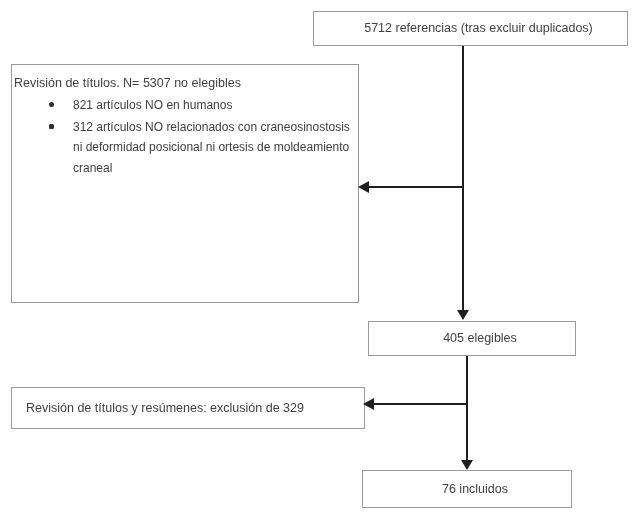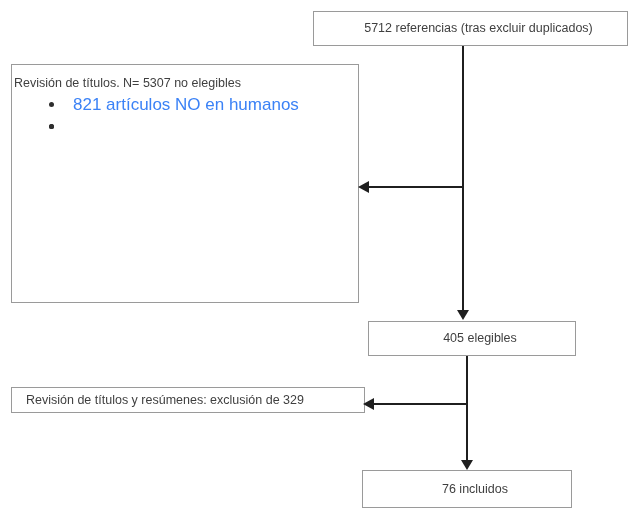--- a/index.html
+++ b/index.html
@@ -72,23 +72,23 @@
     top: 30px;
     width: 348px;
     margin: 0;
     padding: 0;
     list-style: none;
   }
   #box-title-review .bullet-list li {
     position: relative;
     margin: 0 0 1px 0;
     padding: 0 8px 0 61px;
-    font-size: 17px;
+    font-size: 12px;
     line-height: 20.5px;
-    color: #3b82f6;
+    color: #404040;
   }
   #box-title-review .bullet-list li .dot {
     position: absolute;
     left: 37px;
     top: 7px;
     width: 5px;
     height: 5px;
     background: #2e2e2e;
     border-radius: 50%;
   }
@@ -97,21 +97,21 @@
     left: 368px;
     top: 321px;
     width: 208px;
     height: 35px;
   }
   
   #box-abstract-review {
     left: 11px;
     top: 387px;
     width: 354px;
-    height: 26px;
+    height: 42px;
   }
   
   #box-included {
     left: 362px;
     top: 470px;
     width: 210px;
     height: 38px;
   }
   
   .line-v {
@@ -197,20 +197,24 @@
       <li>
         <span class="dot"></span>
         <span>821  artículos NO en humanos</span>
       </li>
       <li>
         <span class="dot"></span>
       </li>
       <li>
         <span class="dot"></span>
       </li>
+      <li>
+        <span class="dot"></span>
+        <span>312 artículos NO relacionados con craneosinostosis ni deformidad posicional ni ortesis de moldeamiento craneal</span>
+      </li>
     </ul>
   </div>
 
   <div class="box centered" id="box-eligible">
     <span>405 elegibles</span>
   </div>
 
   <div class="box left-aligned" id="box-abstract-review">
     <span>Revisión de títulos y resúmenes: exclusión de 329</span>
   </div>

